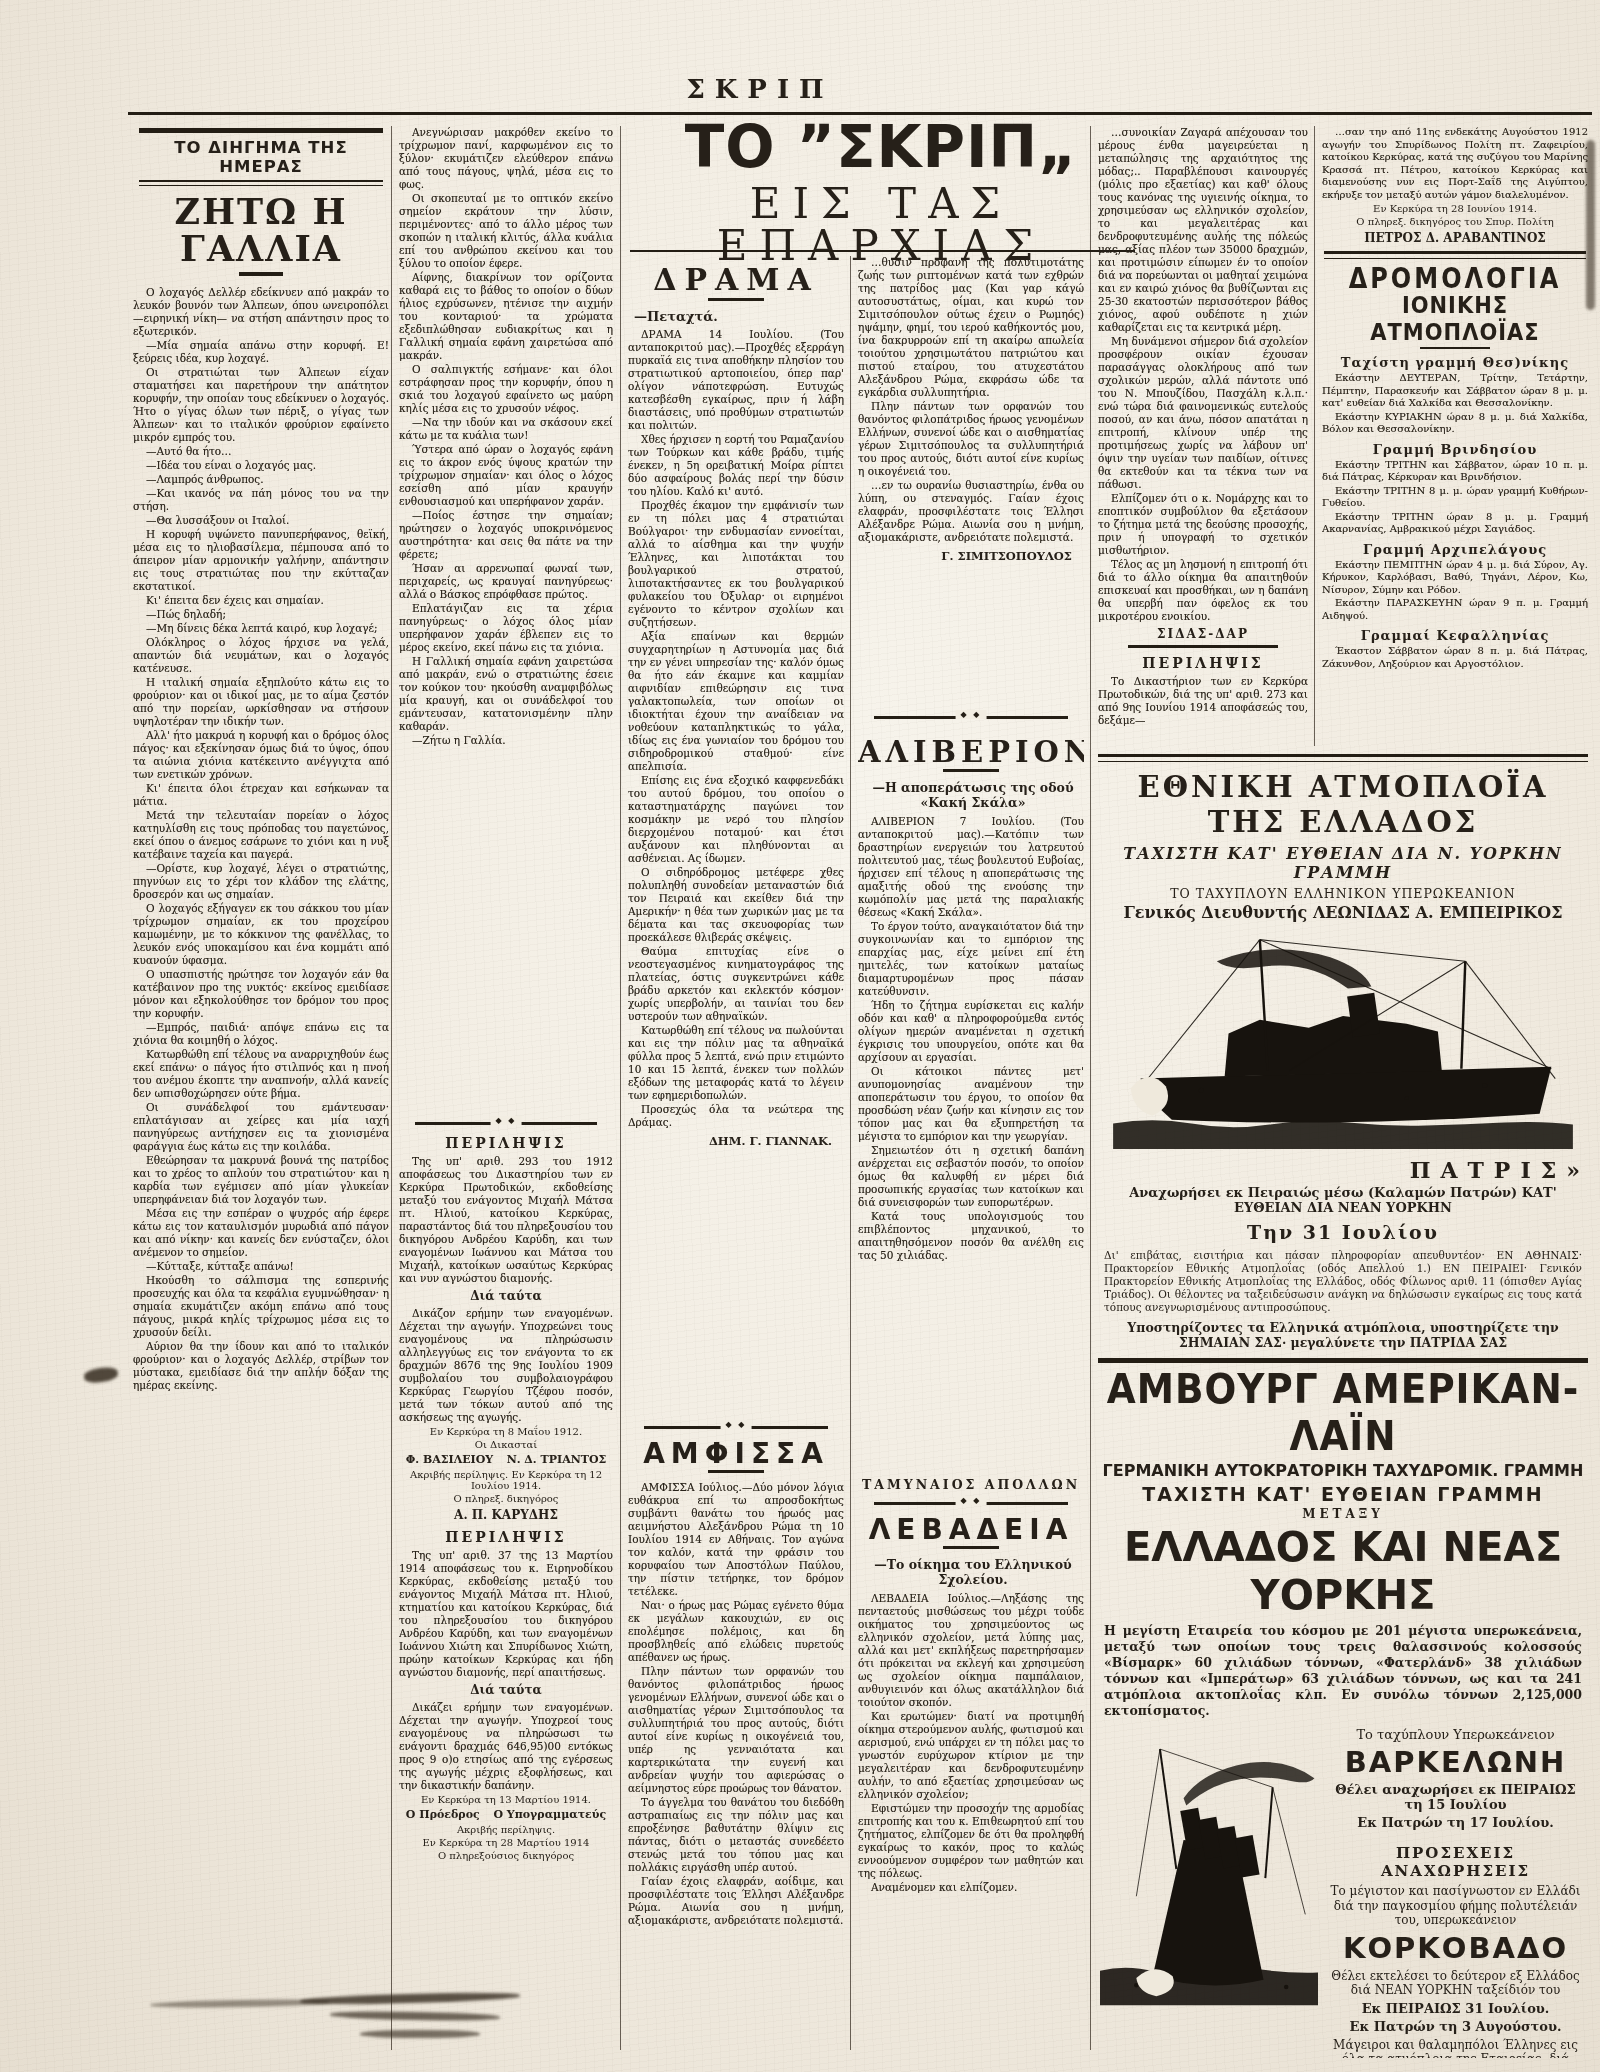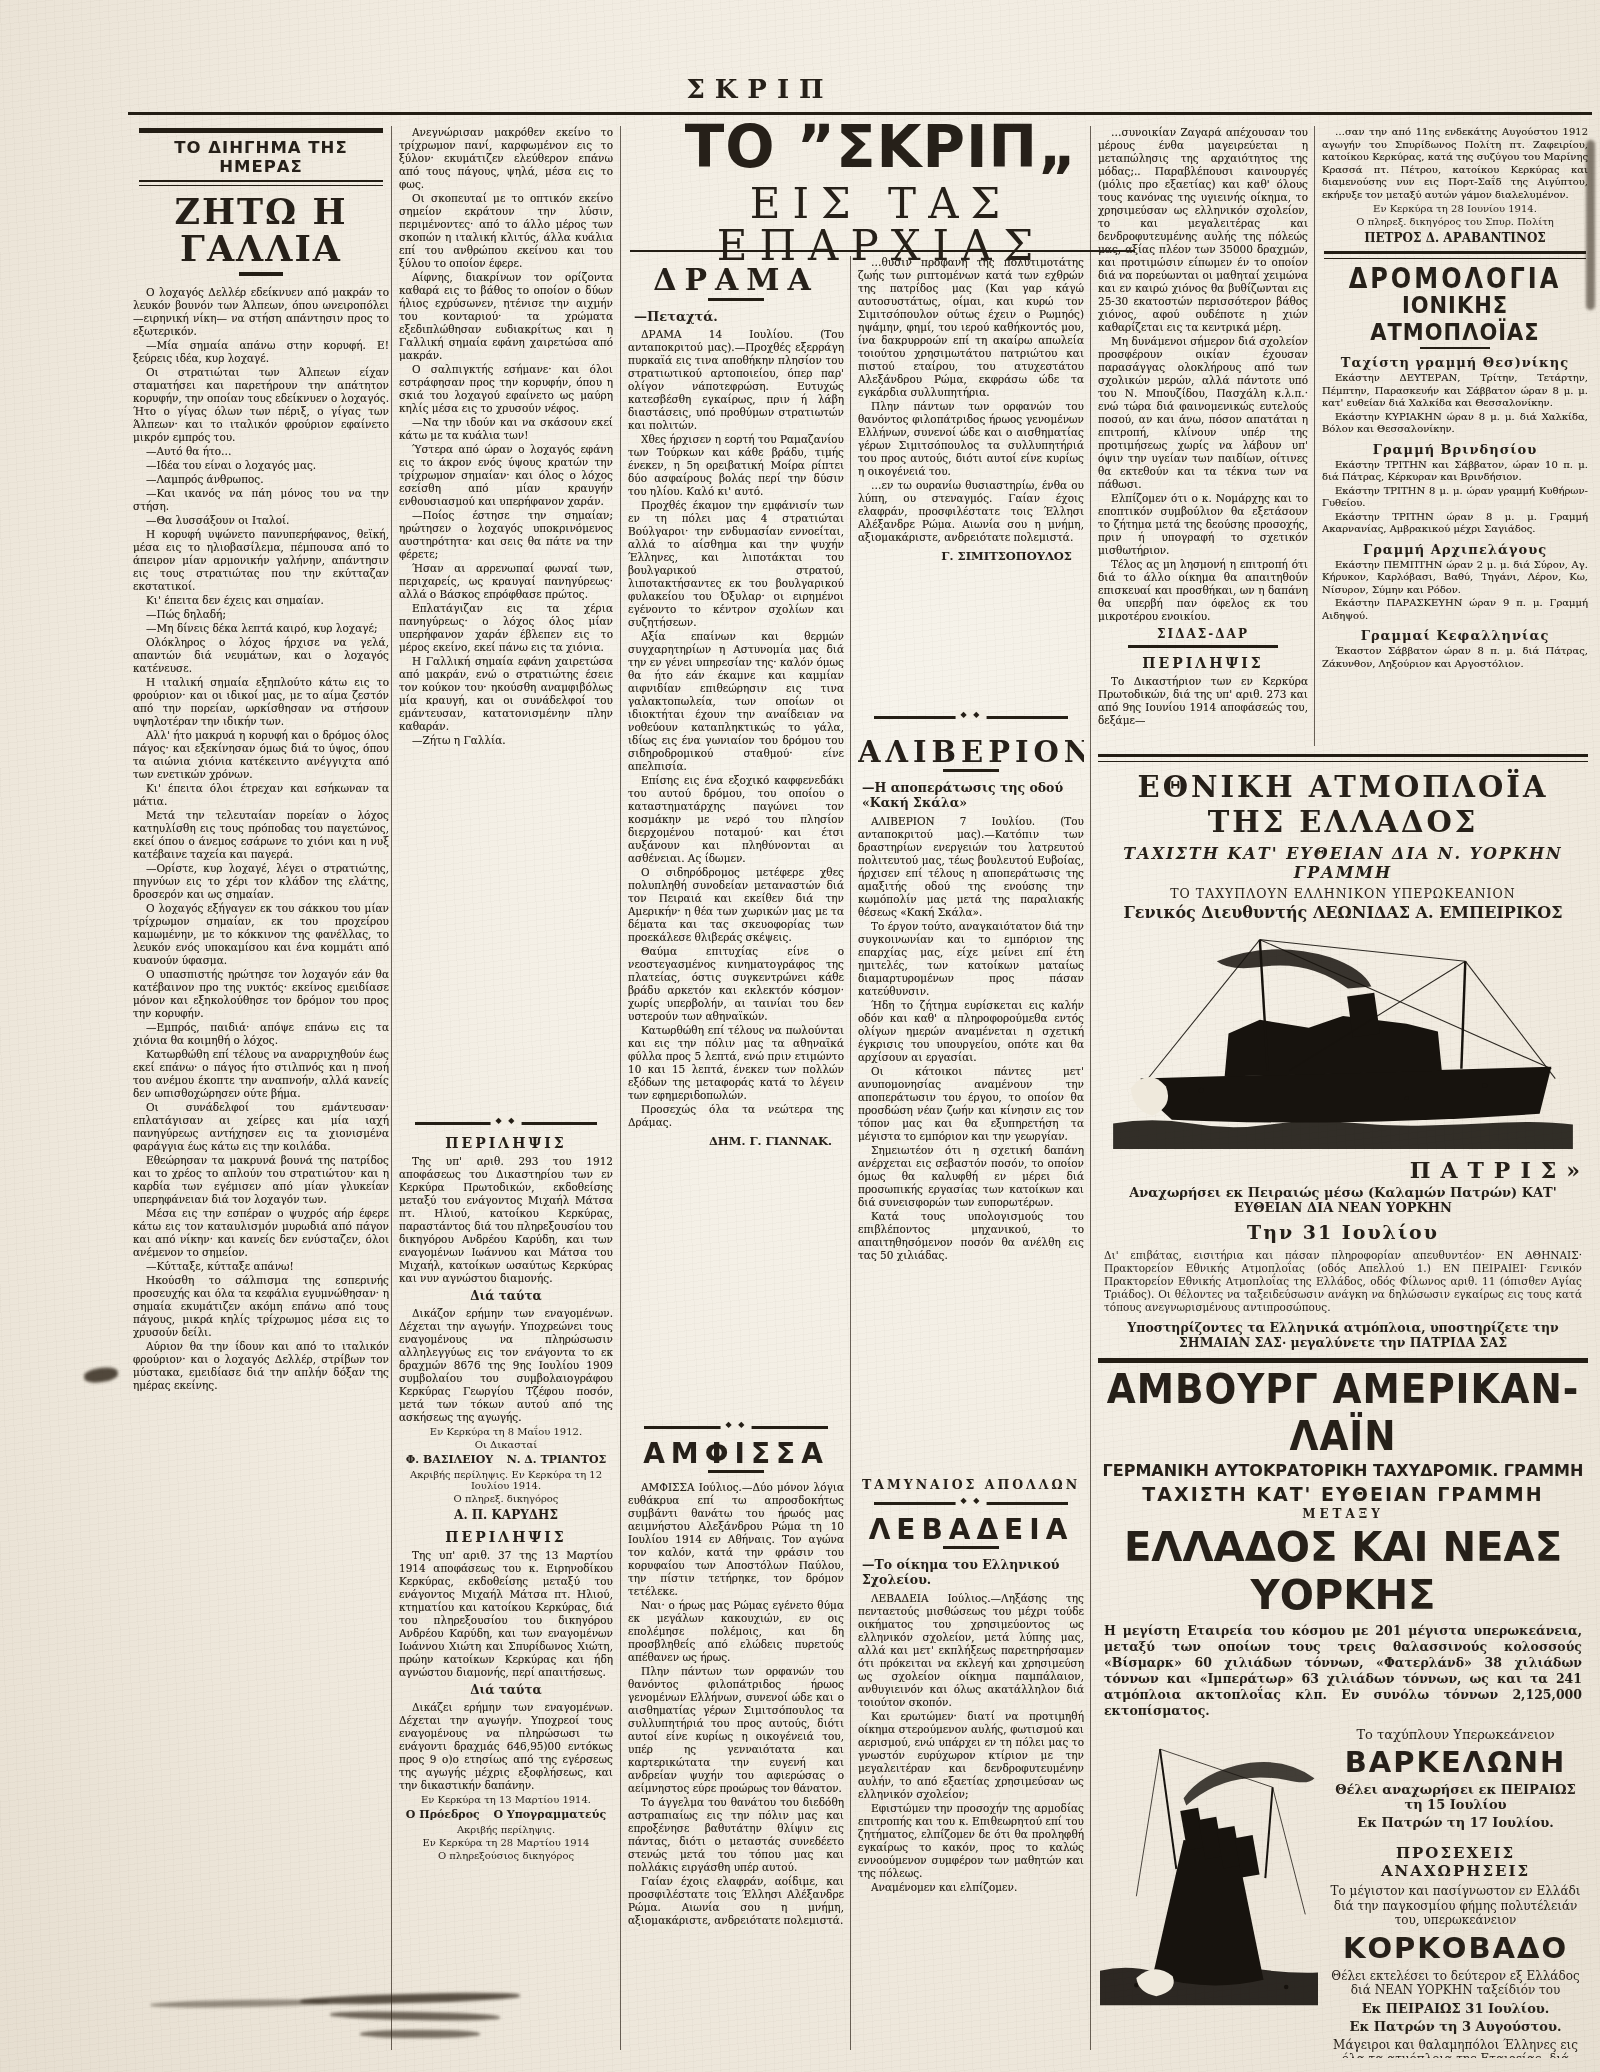--- a/index.html
+++ b/index.html
@@ -37,21 +37,21 @@
   
   #center-head{left:624px;top:118px;width:514px;text-align:center;}
   .big1{font-family:"DejaVu Sans",sans-serif;font-weight:900;font-size:58px;line-height:1.02;letter-spacing:1px;}
   .big2{font-family:"DejaVu Serif",serif;font-size:42px;letter-spacing:12px;margin-top:6px;line-height:1;}
   
   .town-head{font-family:"DejaVu Serif",serif;font-weight:bold;text-align:center;font-size:30px;
     letter-spacing:8px;margin:8px 0 2px 0;line-height:1.05;}
   .town-head.sans{font-family:"DejaVu Sans",sans-serif;font-weight:900;font-size:28px;letter-spacing:6px;}
   .town-ul{width:56px;height:3px;background:#241e15;margin:2px auto 8px auto;}
   .sub-kicker{font-weight:bold;font-size:13px;margin:2px 0 4px 6px;}
-  .sub-head{font-weight:bold;font-size:12.5px;margin:2px 0 5px 4px;line-height:15px;}
+  .sub-head{font-weight:bold;font-size:12.5px;margin:2px 0 5px 4px;line-height:15px;text-align:center;}
   .spaced-caps{text-align:center;font-weight:bold;font-size:12.5px;letter-spacing:3px;margin:8px 0 4px 0;}
   
   #col6 .body{font-size:10px;line-height:12.5px;}
   .double-rule{height:4px;border-top:3px solid #231d14;border-bottom:1px solid #231d14;margin:6px 2px;}
   .drom-t1{text-align:center;font-family:"DejaVu Sans",sans-serif;font-weight:bold;font-size:24px;
     letter-spacing:3px;transform:scaleY(1.18);margin-top:6px;}
   .drom-t2{text-align:center;font-family:"DejaVu Sans",sans-serif;font-weight:bold;font-size:21px;
     letter-spacing:1px;transform:scaleY(1.12);margin:2px 0 4px 0;}
   .drom-rule{width:70px;height:2px;background:#241e15;margin:2px auto 6px auto;}
   .sched-head{text-align:center;font-weight:bold;font-size:13px;letter-spacing:1px;margin:6px 0 2px 0;}
@@ -295,21 +295,21 @@
         <div class="para">Εκάστην ΚΥΡΙΑΚΗΝ ώραν 8 μ. μ. διά Χαλκίδα, Βόλον και Θεσσαλονίκην.</div>
       </div>
     <div class="sched-head">Γραμμή Βρινδησίου</div>
     <div class="body">
         <div class="para">Εκάστην ΤΡΙΤΗΝ και Σάββατον, ώραν 10 π. μ. διά Πάτρας, Κέρκυραν και Βρινδήσιον.</div>
         <div class="para">Εκάστην ΤΡΙΤΗΝ 8 μ. μ. ώραν γραμμή Κυθήρων-Γυθείου.</div>
         <div class="para">Εκάστην ΤΡΙΤΗΝ ώραν 8 μ. μ. Γραμμή Ακαρνανίας, Αμβρακικού μέχρι Σαγιάδος.</div>
       </div>
     <div class="sched-head">Γραμμή Αρχιπελάγους</div>
     <div class="body">
-        <div class="para">Εκάστην ΠΕΜΠΤΗΝ ώραν 2 μ. μ. διά Σύρον, Αγ. Κήρυκον, Καρλόβασι, Βαθύ, Τηγάνι, Λέρον, Κω, Νίσυρον, Σύμην και Ρόδον.</div>
+        <div class="para">Εκάστην ΠΕΜΠΤΗΝ ώραν 4 μ. μ. διά Σύρον, Αγ. Κήρυκον, Καρλόβασι, Βαθύ, Τηγάνι, Λέρον, Κω, Νίσυρον, Σύμην και Ρόδον.</div>
         <div class="para">Εκάστην ΠΑΡΑΣΚΕΥΗΝ ώραν 9 π. μ. Γραμμή Αιδηψού.</div>
       </div>
     <div class="sched-head">Γραμμαί Κεφαλληνίας</div>
     <div class="body">
         <div class="para">Έκαστον Σάββατον ώραν 8 π. μ. διά Πάτρας, Ζάκυνθον, Ληξούριον και Αργοστόλιον.</div>
       </div>
   </section>
 
   <section id="ads" style="height:1310px;">
     <div class="double-rule"></div>

